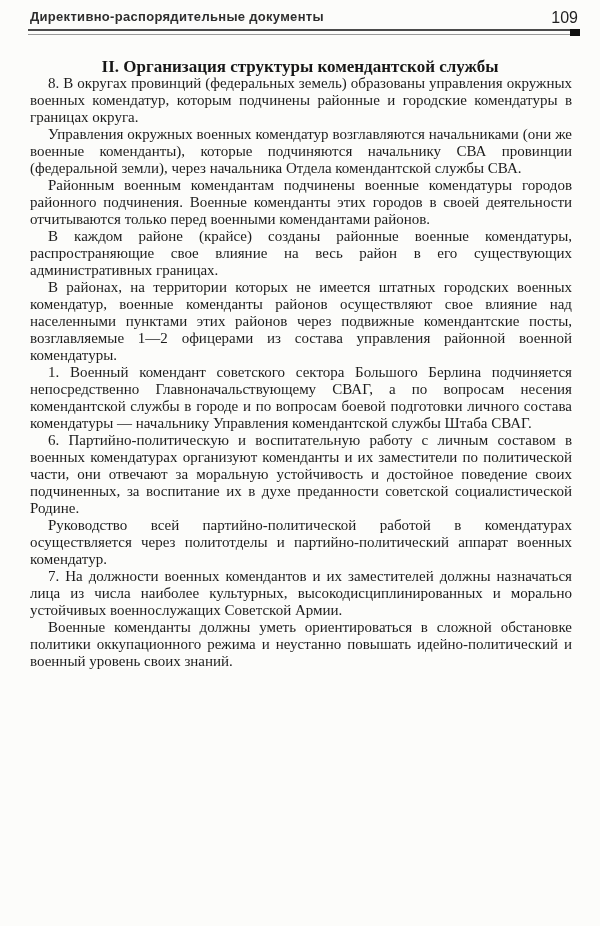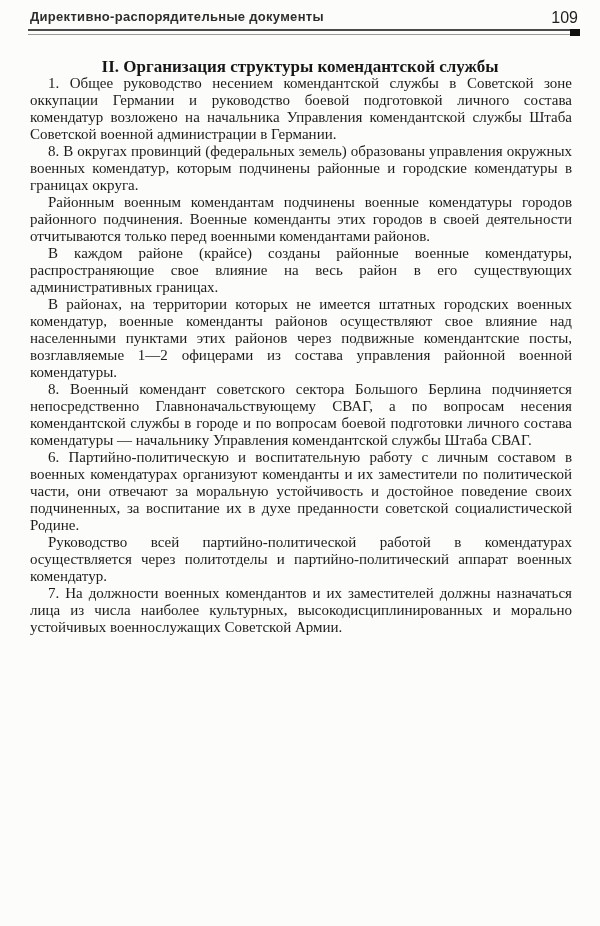--- a/index.html
+++ b/index.html
@@ -99,24 +99,25 @@
   <div class="header-rule">
     <div class="rule-main"></div>
     <div class="rule-sub"></div>
     <div class="rule-endcap"></div>
   </div>
 
   <h1 class="section-title">II. Организация структуры комендантской службы</h1>
 
   <div class="document-body">
 
-  <p>1. Общее руководство несением комендантской службы в Советской зоне оккупации Германии и руководство боевой подготовкой личного состава комендатур возложено на начальника Управления комендантской службы Штаба Советской военной администрации в Германии.</p>
       <p>8. В округах провинций (федеральных земель) образованы управления окружных военных комендатур, которым подчинены районные и городские комендатуры в границах округа.</p>
+      <p>Управления окружных военных комендатур возглавляются начальниками (они же военные коменданты), которые подчиняются начальнику СВА провинции (федеральной земли), через начальника Отдела комендантской службы СВА.</p>
       <p>Районным военным комендантам подчинены военные комендатуры городов районного подчинения. Военные коменданты этих городов в своей деятельности отчитываются только перед военными комендантами районов.</p>
       <p>В каждом районе (крайсе) созданы районные военные комендатуры, распространяющие свое влияние на весь район в его существующих административных границах.</p>
       <p>В районах, на территории которых не имеется штатных городских военных комендатур, военные коменданты районов осуществляют свое влияние над населенными пунктами этих районов через подвижные комендантские посты, возглавляемые 1—2 офицерами из состава управления районной военной комендатуры.</p>
-      <p>8. Военный комендант советского сектора Большого Берлина подчиняется непосредственно Главноначальствующему СВАГ, а по вопросам несения комендантской службы в городе и по вопросам боевой подготовки личного состава комендатуры — начальнику Управления комендантской службы Штаба СВАГ.</p>
+      <p>1. Военный комендант советского сектора Большого Берлина подчиняется непосредственно Главноначальствующему СВАГ, а по вопросам несения комендантской службы в городе и по вопросам боевой подготовки личного состава комендатуры — начальнику Управления комендантской службы Штаба СВАГ.</p>
       <p>6. Партийно-политическую и воспитательную работу с личным составом в военных комендатурах организуют коменданты и их заместители по политической части, они отвечают за моральную устойчивость и достойное поведение своих подчиненных, за воспитание их в духе преданности советской социалистической Родине.</p>
       <p>Руководство всей партийно-политической работой в комендатурах осуществляется через политотделы и партийно-политический аппарат военных комендатур.</p>
       <p>7. На должности военных комендантов и их заместителей должны назначаться лица из числа наиболее культурных, высокодисциплинированных и морально устойчивых военнослужащих Советской Армии.</p>
+      <p>Военные коменданты должны уметь ориентироваться в сложной обстановке политики оккупационного режима и неустанно повышать идейно-политический и военный уровень своих знаний.</p>
     </div>
 
 </div>
 
 </body></html>

